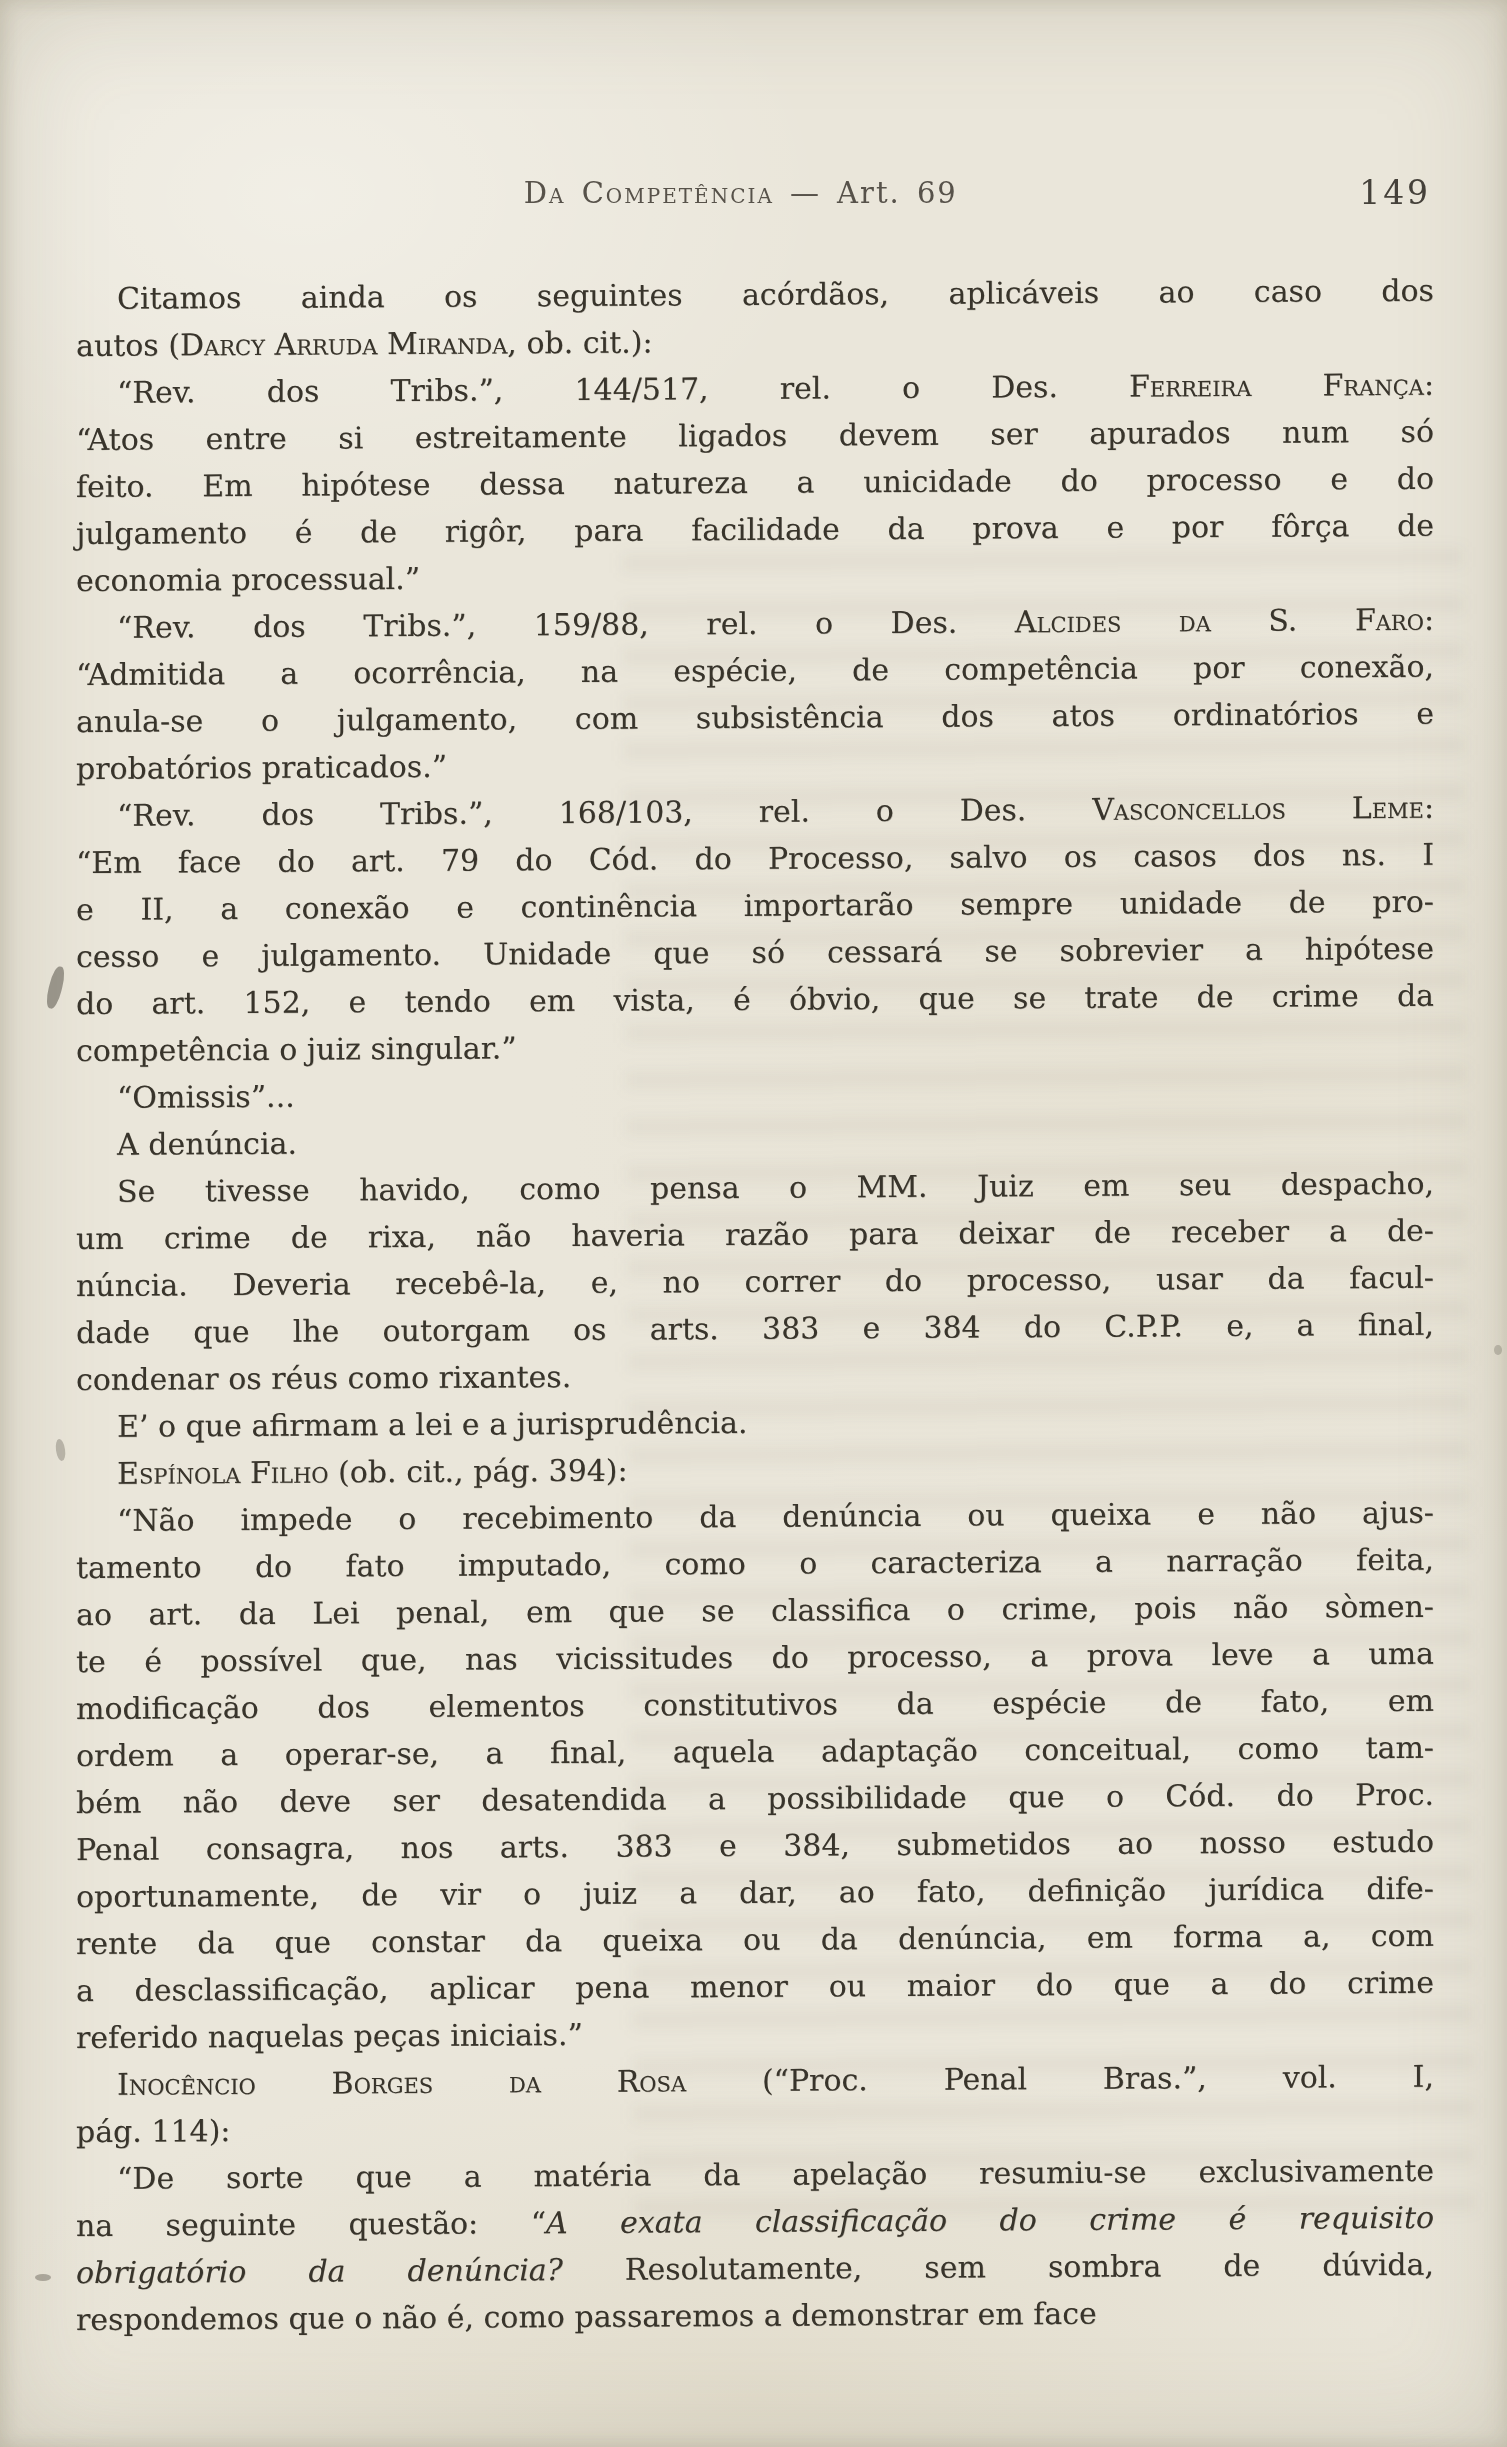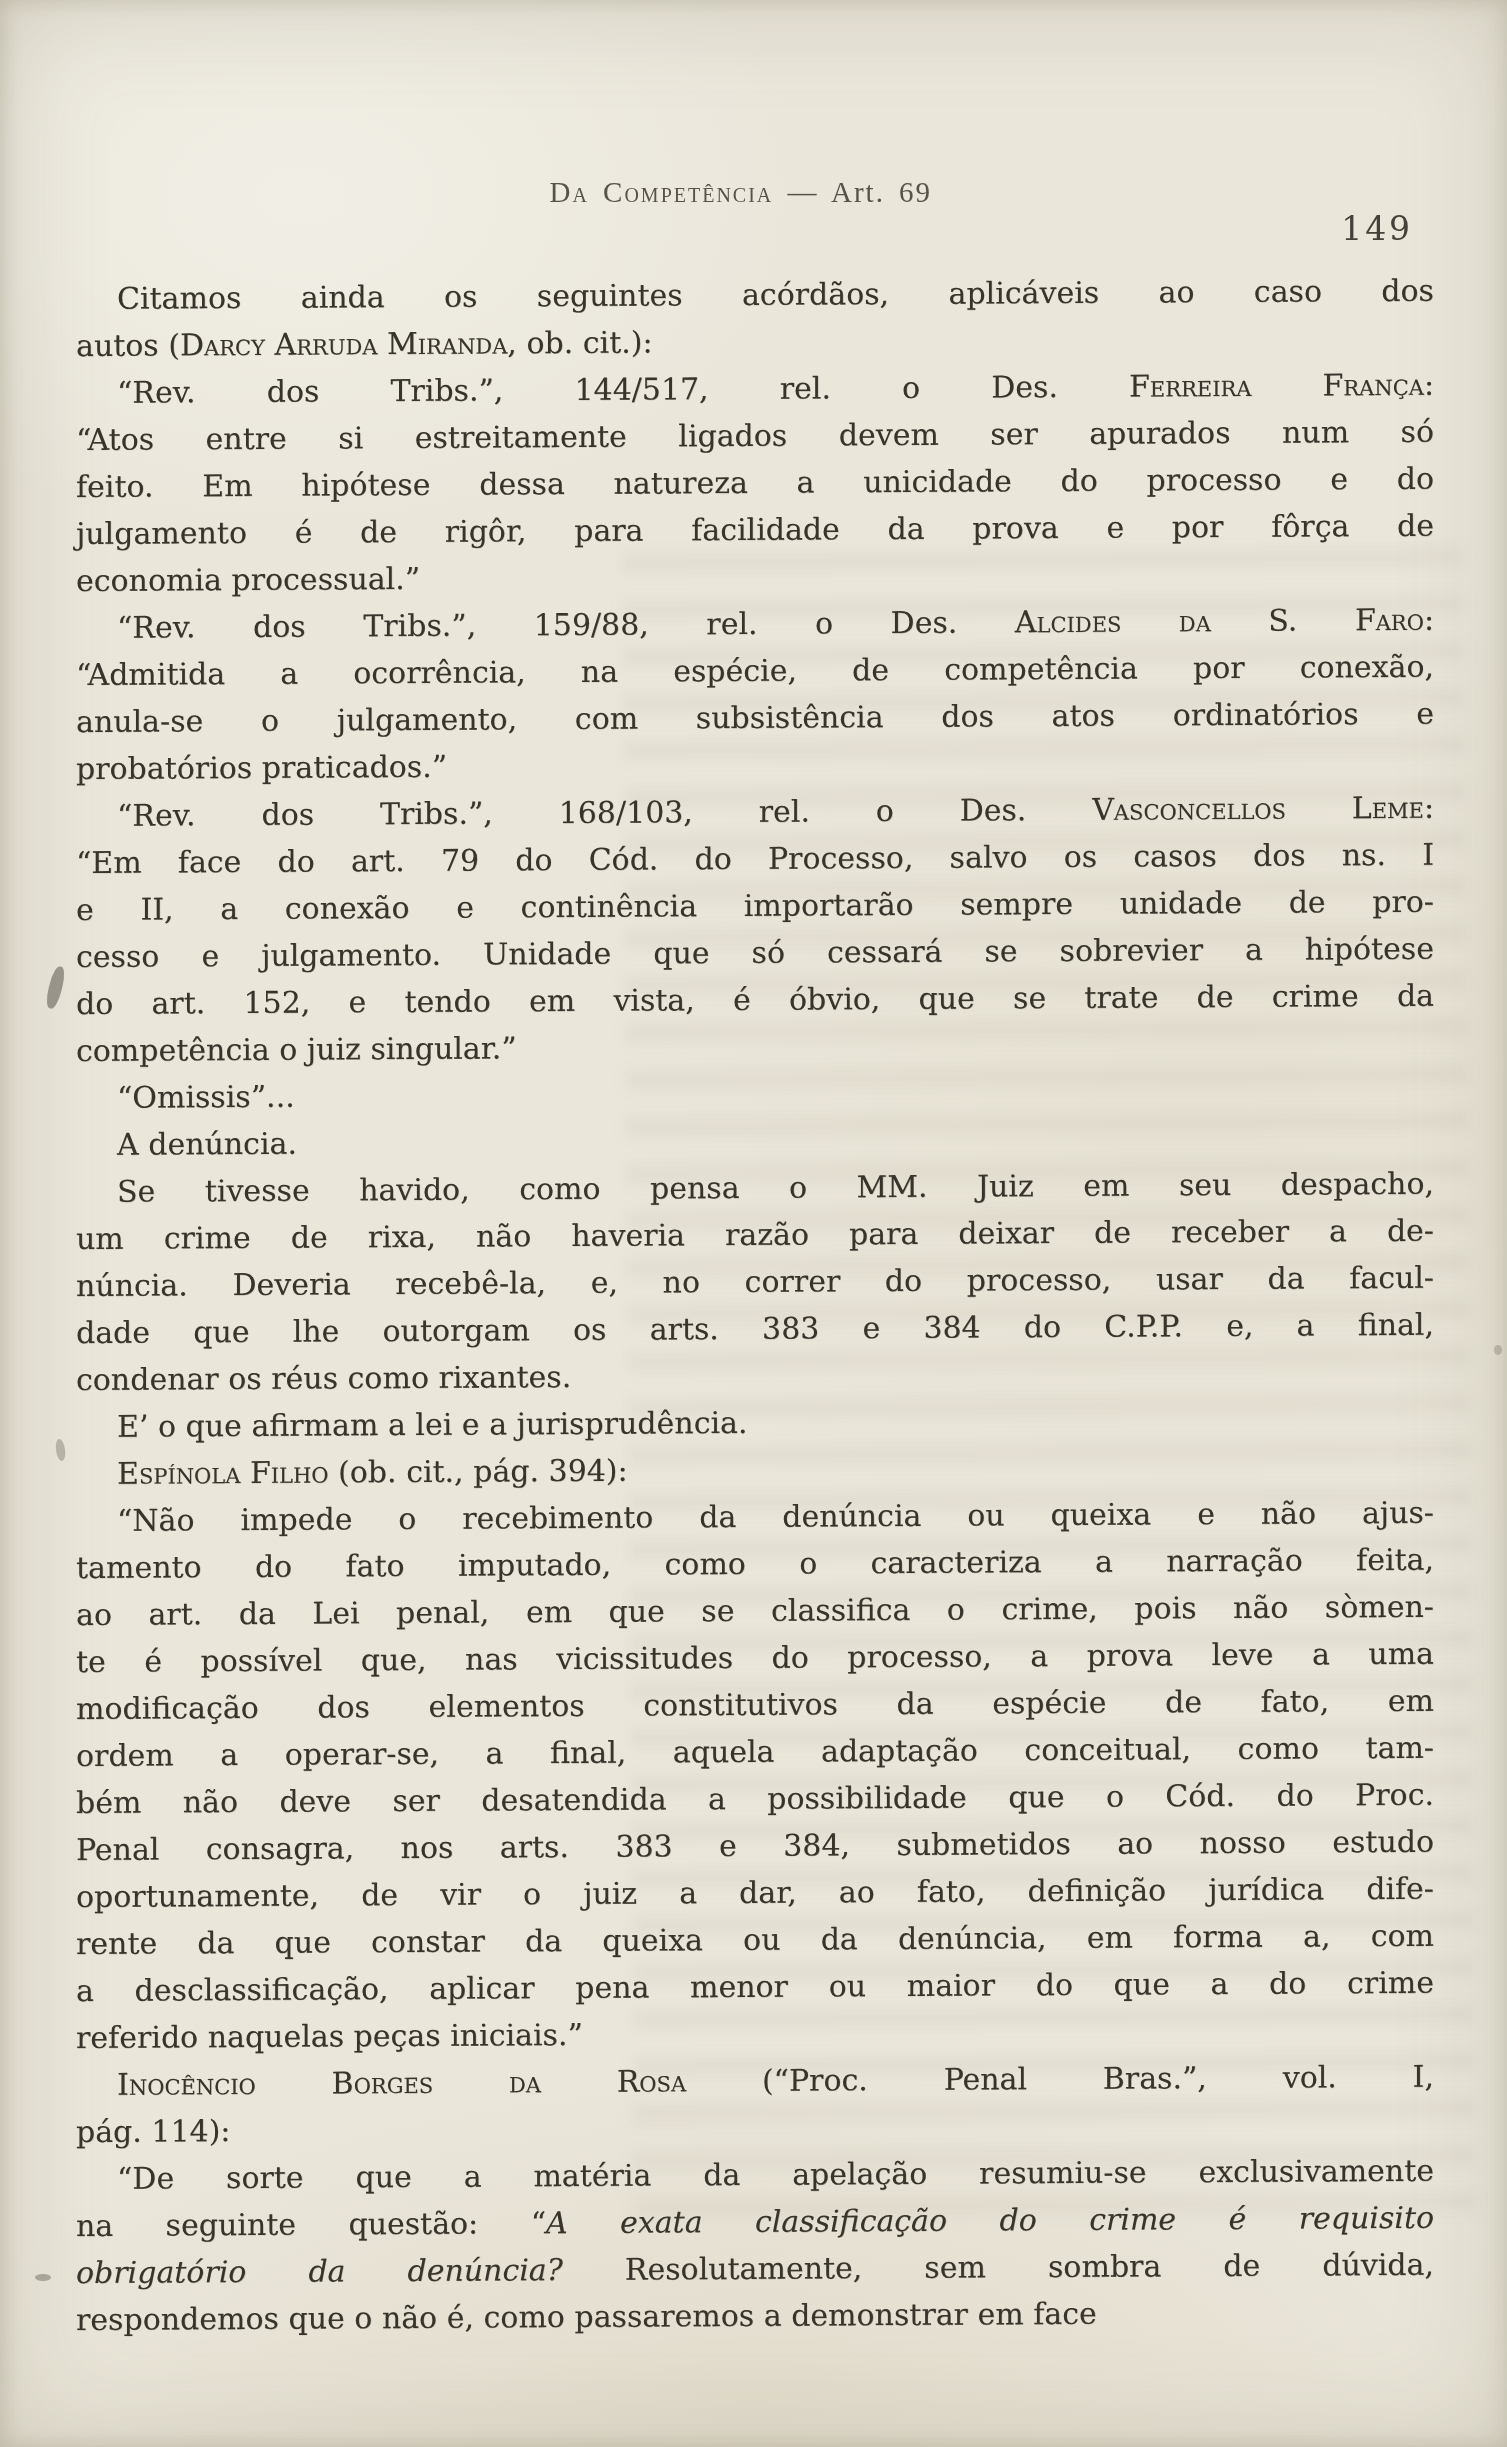--- a/index.html
+++ b/index.html
@@ -38,31 +38,29 @@
     color: #57524a;
   }
   .header-title {
     position: absolute;
     left: 50%;
     transform: translateX(-50%) translateX(-13.7px);
     white-space: nowrap;
     font-size: 29px;
     letter-spacing: 2px;
     word-spacing: 4.9px;
-    font-family: Liberation Serif, serif;
   }
   .header-title .sc { font-variant: small-caps; }
   .page-num {
     position: absolute;
-    right: 20px;
+    right: 2px;
     top: -2.9px;
     font-size: 33px;
     letter-spacing: 2.9px;
     color: #45413a;
-    margin-top: 36px;
   }
   .body-text {
     position: absolute;
     top: 275px;
     left: 76px;
     width: 1358px;
     transform: skewY(-0.35deg);
     transform-origin: 0 0;
     color: #38342b;
     font-size: 30px;

